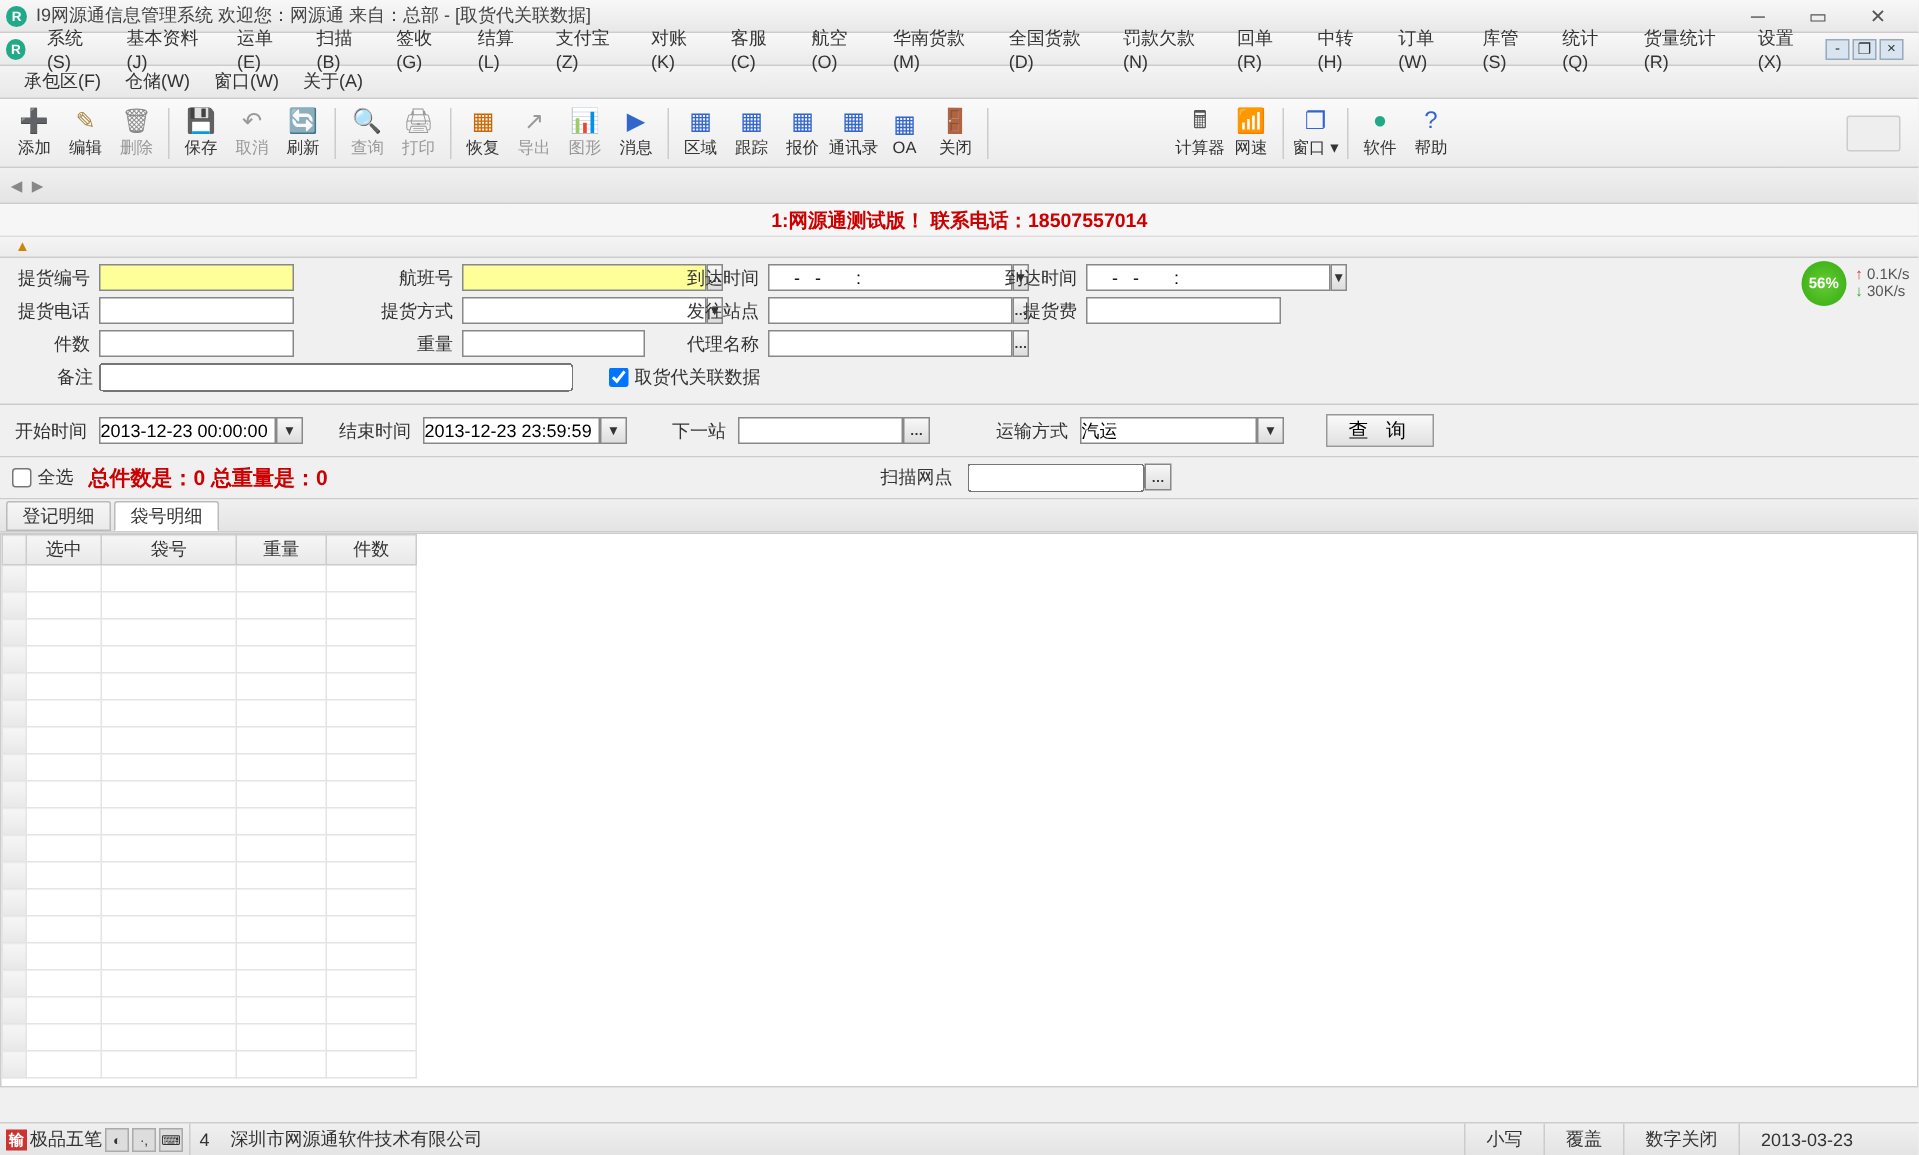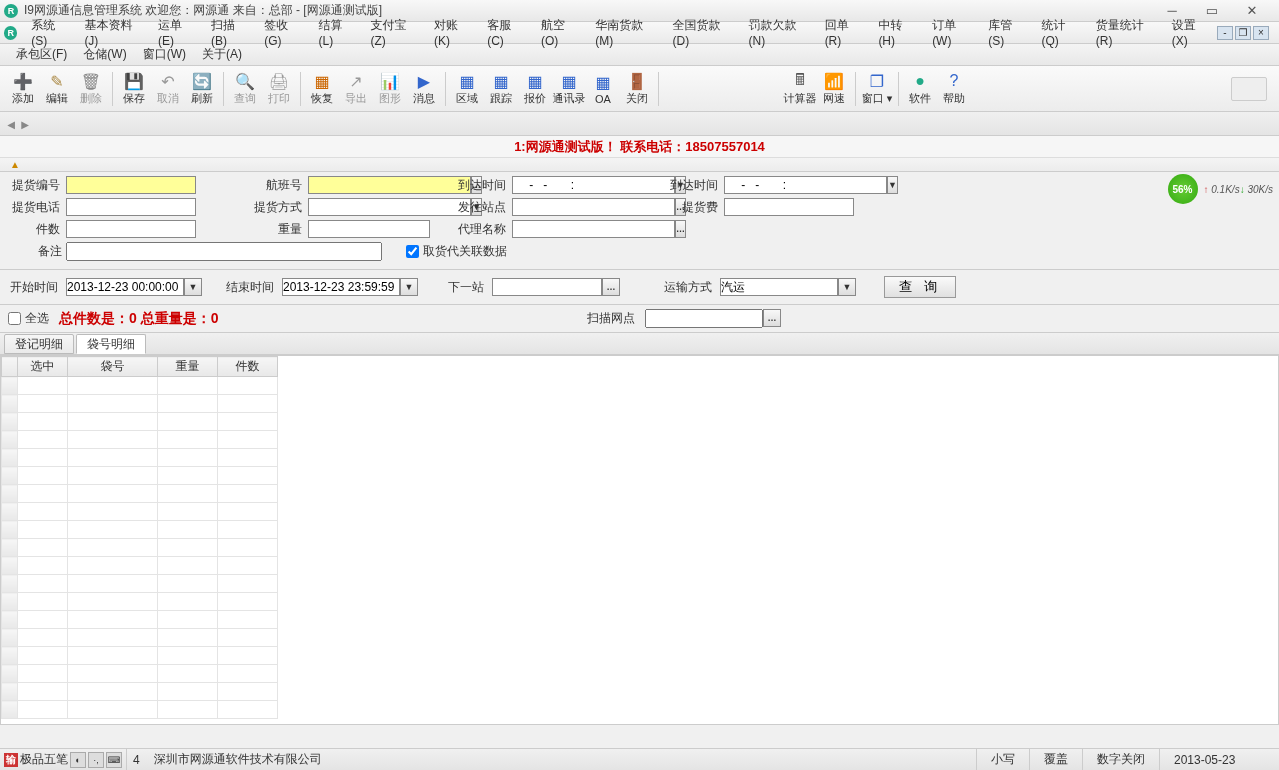--- a/index.html
+++ b/index.html
@@ -52,21 +52,21 @@
 .form-grid .lbl { text-align:right; padding-right:4px; }
 .form-grid input[type=text]{ height:18px; border:1px solid #888; padding:0 3px; font-size:12px; background:#fff;}
 .form-grid input.yellow{ background:#ffff99; }
 .form-grid .combo { display:flex; }
 .form-grid .combo input{flex:1;}
 .form-grid .combo .arrow, .dots{ width:18px;height:18px;background:linear-gradient(#f8f8f8,#ddd);border:1px solid #888;display:flex;align-items:center;justify-content:center;font-size:9px;cursor:pointer;}
 .dots{font-weight:bold;}
 
 .net-widget{position:absolute;right:6px;top:2px;display:flex;align-items:center;gap:6px;}
 .net-widget .ball{width:30px;height:30px;border-radius:50%;background:radial-gradient(#6c3,#3a1);display:flex;align-items:center;justify-content:center;color:#fff;font-size:10px;font-weight:bold;}
-.net-widget .speeds{display:flex;font-size:10px;color:#555;font-style:italic;}
+.net-widget .speeds{display:flex;flex-direction:column;font-size:10px;color:#555;}
 .net-widget .speeds span::before{content:"↑ ";color:#c44;}
 .net-widget .speeds span:last-child::before{content:"↓ ";color:#3a3;}
 
 
 .search-row{display:flex;align-items:center;gap:6px;padding:6px 8px;background:#f0f0f0;border-bottom:1px solid #ccc;}
 .search-row .lbl{padding:0 2px;}
 .search-row input[type=text]{height:18px;border:1px solid #888;padding:0 0;font-size:12px;}
 .date-combo{display:flex;}
 .date-combo input{width:118px;}
 .date-combo .arrow{width:18px;height:18px;background:linear-gradient(#f8f8f8,#ddd);border:1px solid #888;display:flex;align-items:center;justify-content:center;font-size:9px;cursor:pointer;}
@@ -97,21 +97,21 @@
 .statusbar .cell{padding:0 14px;border-left:1px solid #ccc;height:22px;display:flex;align-items:center;}
 
 .chk{display:flex;align-items:center;gap:4px;}
 .chk input{cursor:pointer;}
 </style>
 </head>
 <body>
 
 <div class="titlebar">
   <span class="t-icon">R</span>
-  <span class="title">I9网源通信息管理系统  欢迎您：网源通  来自：总部 - [网源通测试版]</span>
+  <span class="title">I9网源通信息管理系统  欢迎您：网源通  来自：总部 - [取货代关联数据]</span>
   <div class="win-btns">
     <span>─</span>
     <span>▭</span>
     <span>✕</span>
   </div>
 </div>
 
 <div class="menubar">
   <span class="m-icon">R</span>
   <div id="menu1-host" style="display:flex;justify-content:center;">
@@ -559,15 +559,15 @@
     <span class="ime-btn">◐</span>
     <span class="ime-btn">·,</span>
     <span class="ime-btn">⌨</span>
   </div>
   <span style="padding:0 6px;">4</span>
   <span class="company">深圳市网源通软件技术有限公司</span>
   <div class="right">
     <span class="cell">小写</span>
     <span class="cell">覆盖</span>
     <span class="cell">数字关闭</span>
-    <span class="cell" style="width:120px;">2013-05-23</span>
+    <span class="cell" style="width:120px;">2013-03-23</span>
   </div>
 </div>
 
 </body></html>

